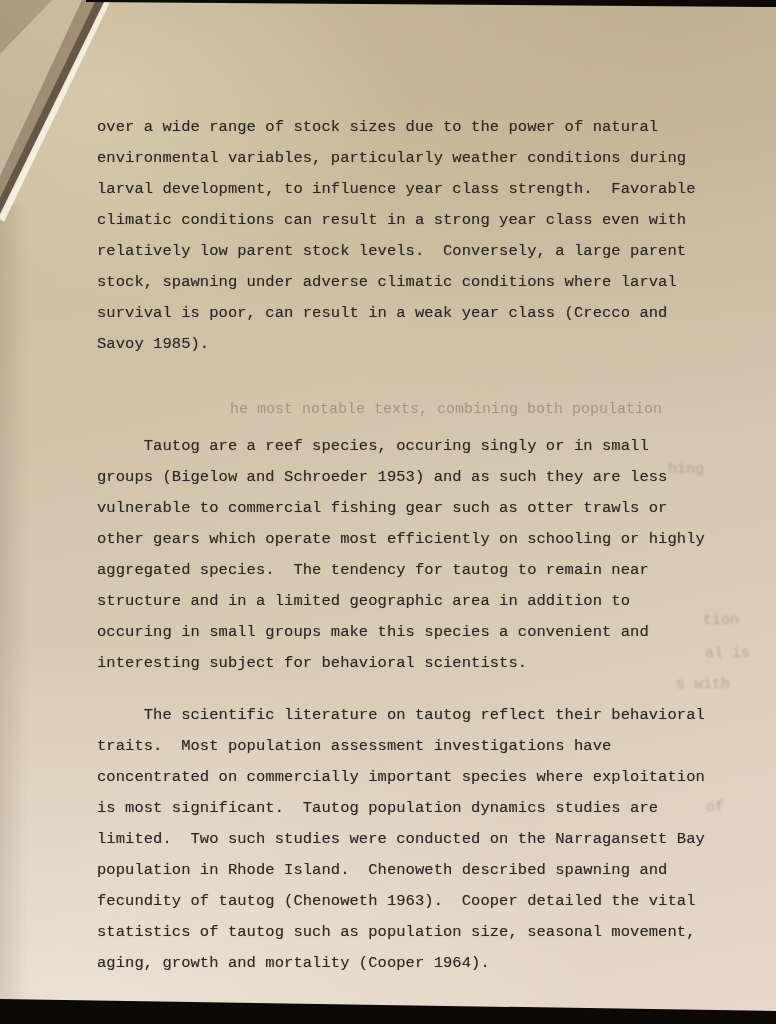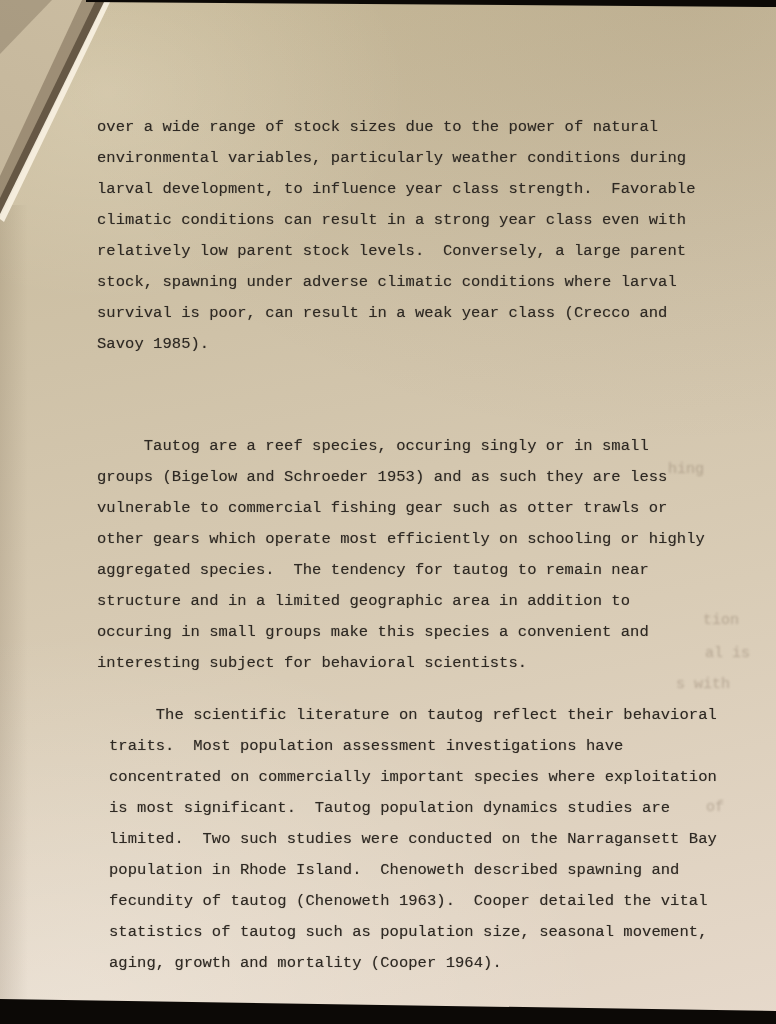--- a/index.html
+++ b/index.html
@@ -76,21 +76,21 @@
     color: var(--ink, #2e2923);
     font-size: 15.5px;
     line-height: 31px;
     letter-spacing: 0.05px;
     white-space: pre;
     text-shadow: 0 0 1px rgba(46, 41, 35, 0.40);
   }
   .p1 { top: 112px; }
   .heading-block { top: 423px; }
   .p2 { top: 431px; }
-  .p3 { top: 700px; margin-left: 12px; }
+  .p3 { top: 700px; }
   .tline { height: 31px; }
 
   
   .ghost-block {
     position: absolute;
     left: 97px;
     top: 332px;
     color: rgba(122, 104, 86, 0.52);
     filter: blur(0.7px);
     font-size: 15px;
@@ -127,20 +127,21 @@
 
   <div class="layer main-page">
     <div class="left-vignette"></div>
   </div>
   <div class="layer edge-highlight"></div>
 
   <div class="layer top-strip"></div>
   <div class="layer bottom-strip"></div>
 
   <div class="ghost-block">
+    <div class="ghost-line gl-0">he most notable texts, combining both population</div>
   </div>
   <span class="frag f0">hing</span>
   <span class="frag f1">tion</span>
   <span class="frag f2">al is</span>
   <span class="frag f3">s with</span>
   <span class="frag f4">of</span>
 
   <div class="doc-layer">
     <div class="tblock p1"><div class="tline">over a wide range of stock sizes due to the power of natural</div><div class="tline">environmental variables, particularly weather conditions during</div><div class="tline">larval development, to influence year class strength.  Favorable</div><div class="tline">climatic conditions can result in a strong year class even with</div><div class="tline">relatively low parent stock levels.  Conversely, a large parent</div><div class="tline">stock, spawning under adverse climatic conditions where larval</div><div class="tline">survival is poor, can result in a weak year class (Crecco and</div><div class="tline">Savoy 1985).</div></div>
 

